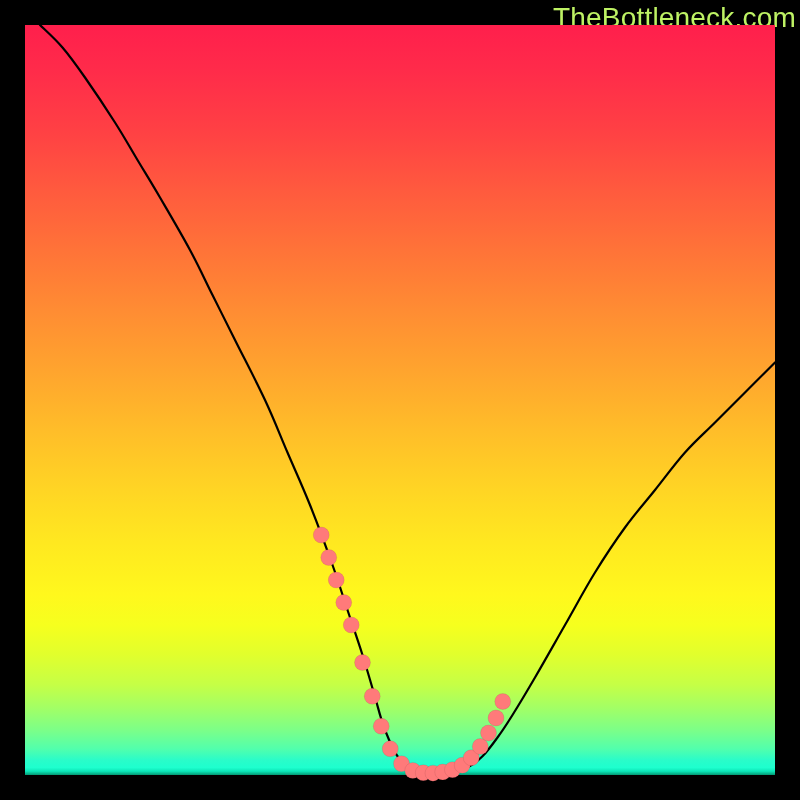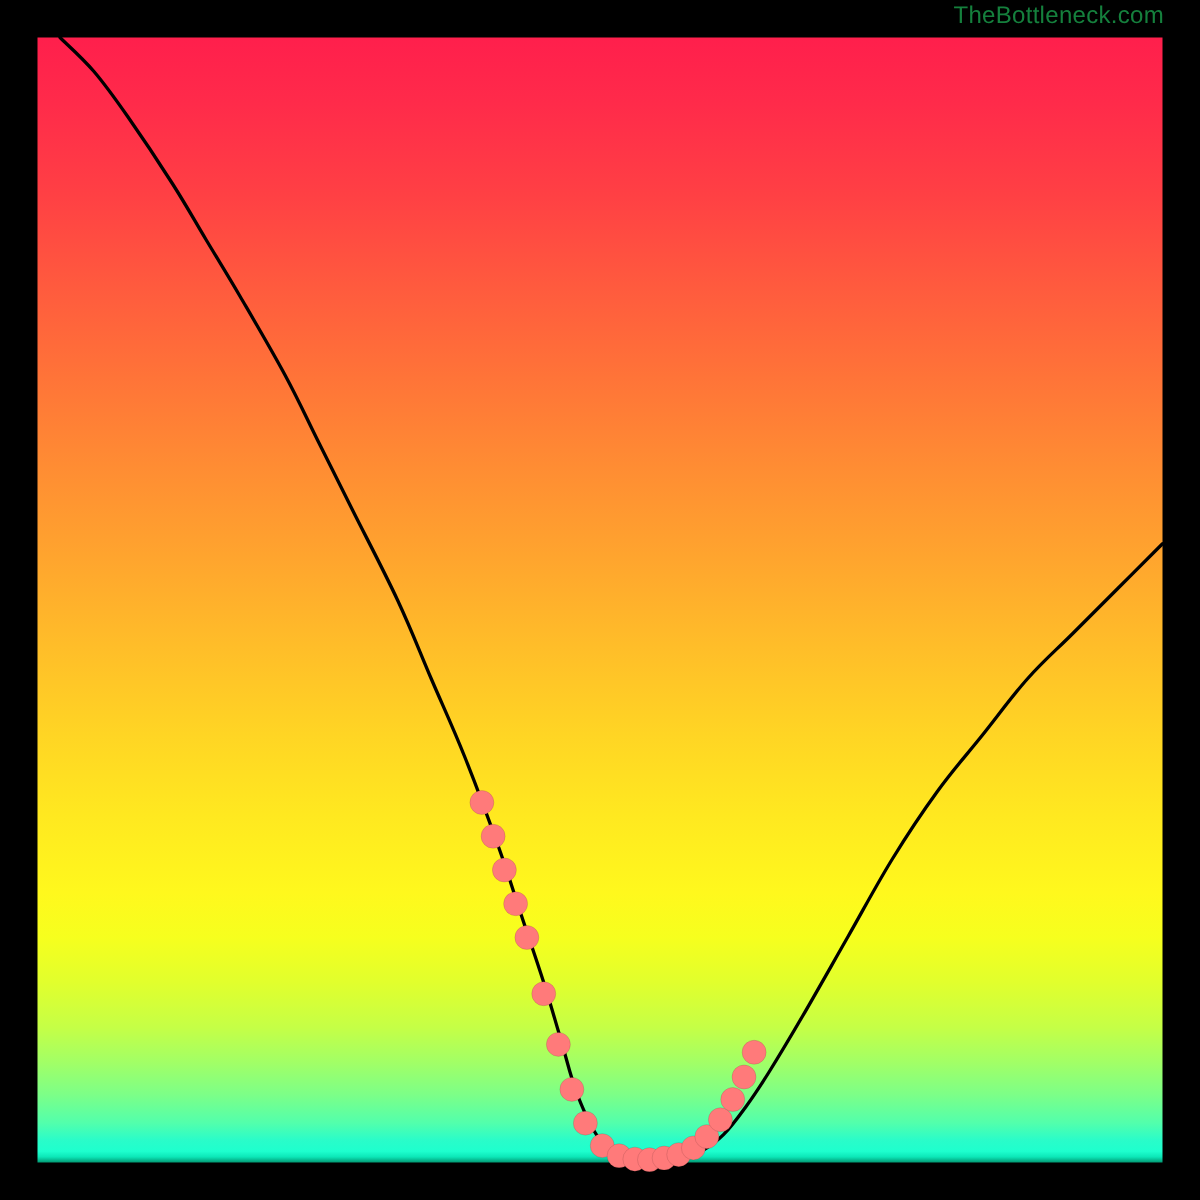--- a/index.html
+++ b/index.html
@@ -12,24 +12,24 @@
   }
   .frame {
     position: relative;
     width: 800px;
     height: 800px;
     background: #000;
   }
   .watermark {
     position: absolute;
     top: 2px;
-    right: 24px;
+    right: 4px;
     font-family: Arial, Helvetica, sans-serif;
-    font-size: 16px;
-    color: #15803d;
+    font-size: 28px;
+    color: #bef264;
     letter-spacing: 0.2px;
     font-weight: 500;
   }
   .plot-area {
     position: absolute;
     left: 25px;
     top: 25px;
     width: 750px;
     height: 750px;
     background: linear-gradient(

